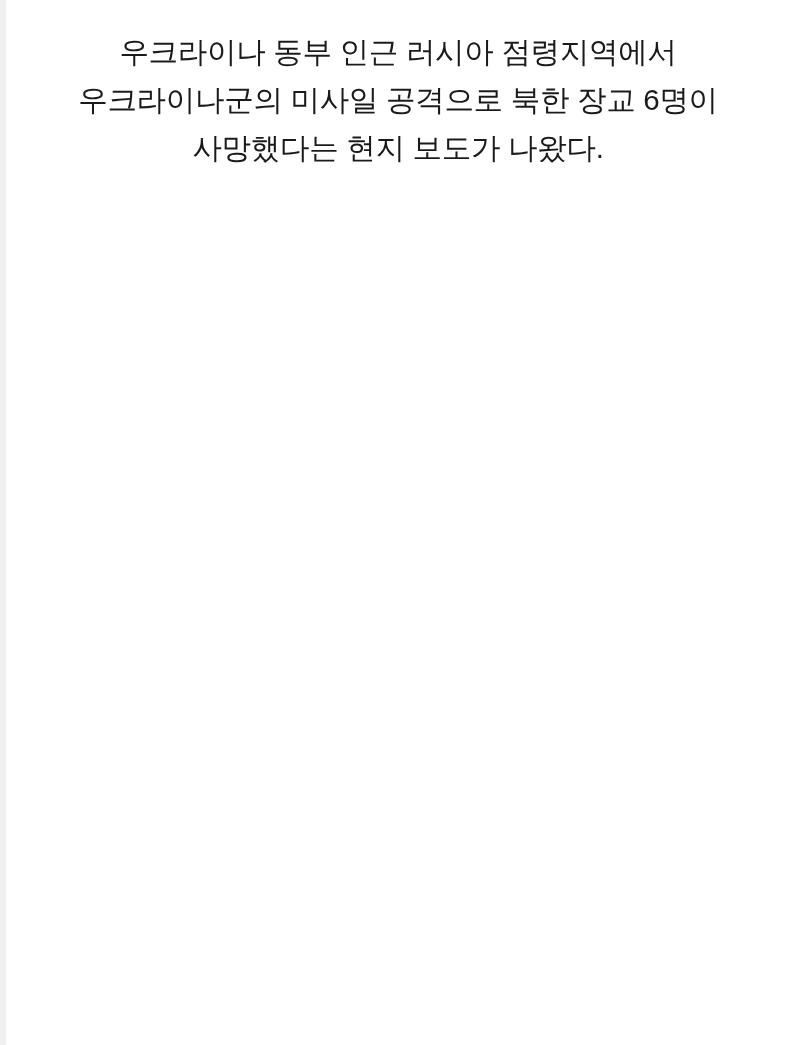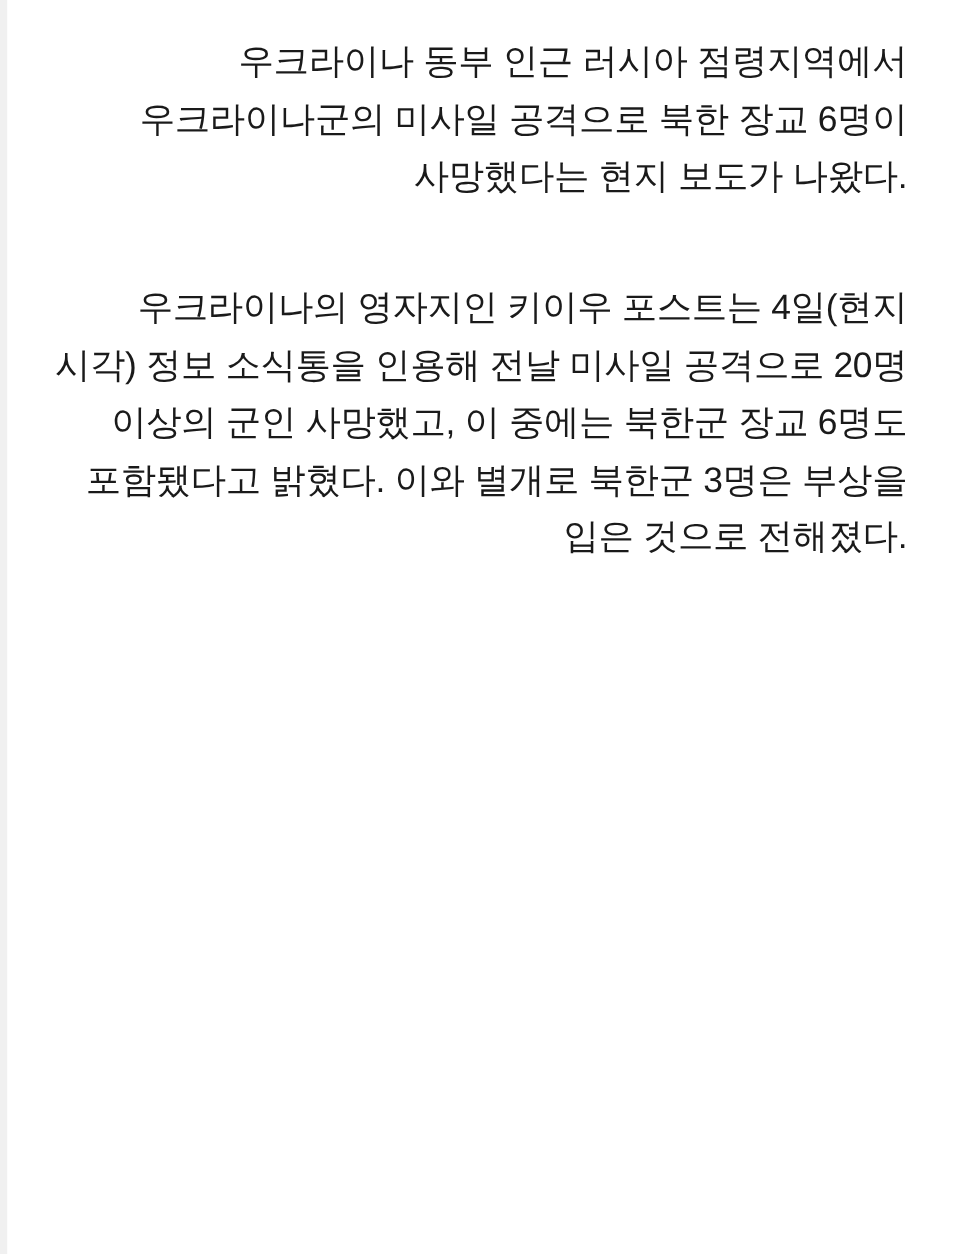--- a/index.html
+++ b/index.html
@@ -30,28 +30,27 @@
     padding: 28px 44px 0 40px;
     box-sizing: border-box;
   }
   .para {
     margin: 0 0 62px 0;
     font-size: 29.5px;
     line-height: 1.62;
     color: #1a1a1a;
     letter-spacing: -0.3px;
     word-break: keep-all;
-    text-align: right;
+    text-align: center;
     font-weight: 400;
   }
   .para:last-child {
     margin-bottom: 0;
   }
 </style>
 </head>
 <body>
 
 <div class="left-rule"></div>
 
 <div class="article">
   <p class="para">우크라이나 동부 인근 러시아 점령지역에서 우크라이나군의 미사일 공격으로 북한 장교 6명이 사망했다는 현지 보도가 나왔다.</p>
-  <p class="para">우크라이나의 영자지인 키이우 포스트는 4일(현지 시각) 정보 소식통을 인용해 전날 미사일 공격으로 20명 이상의 군인 사망했고, 이 중에는 북한군 장교 6명도 포함됐다고 밝혔다. 이와 별개로 북한군 3명은 부상을 입은 것으로 전해졌다.</p>
 </div>
 
 </body></html>

